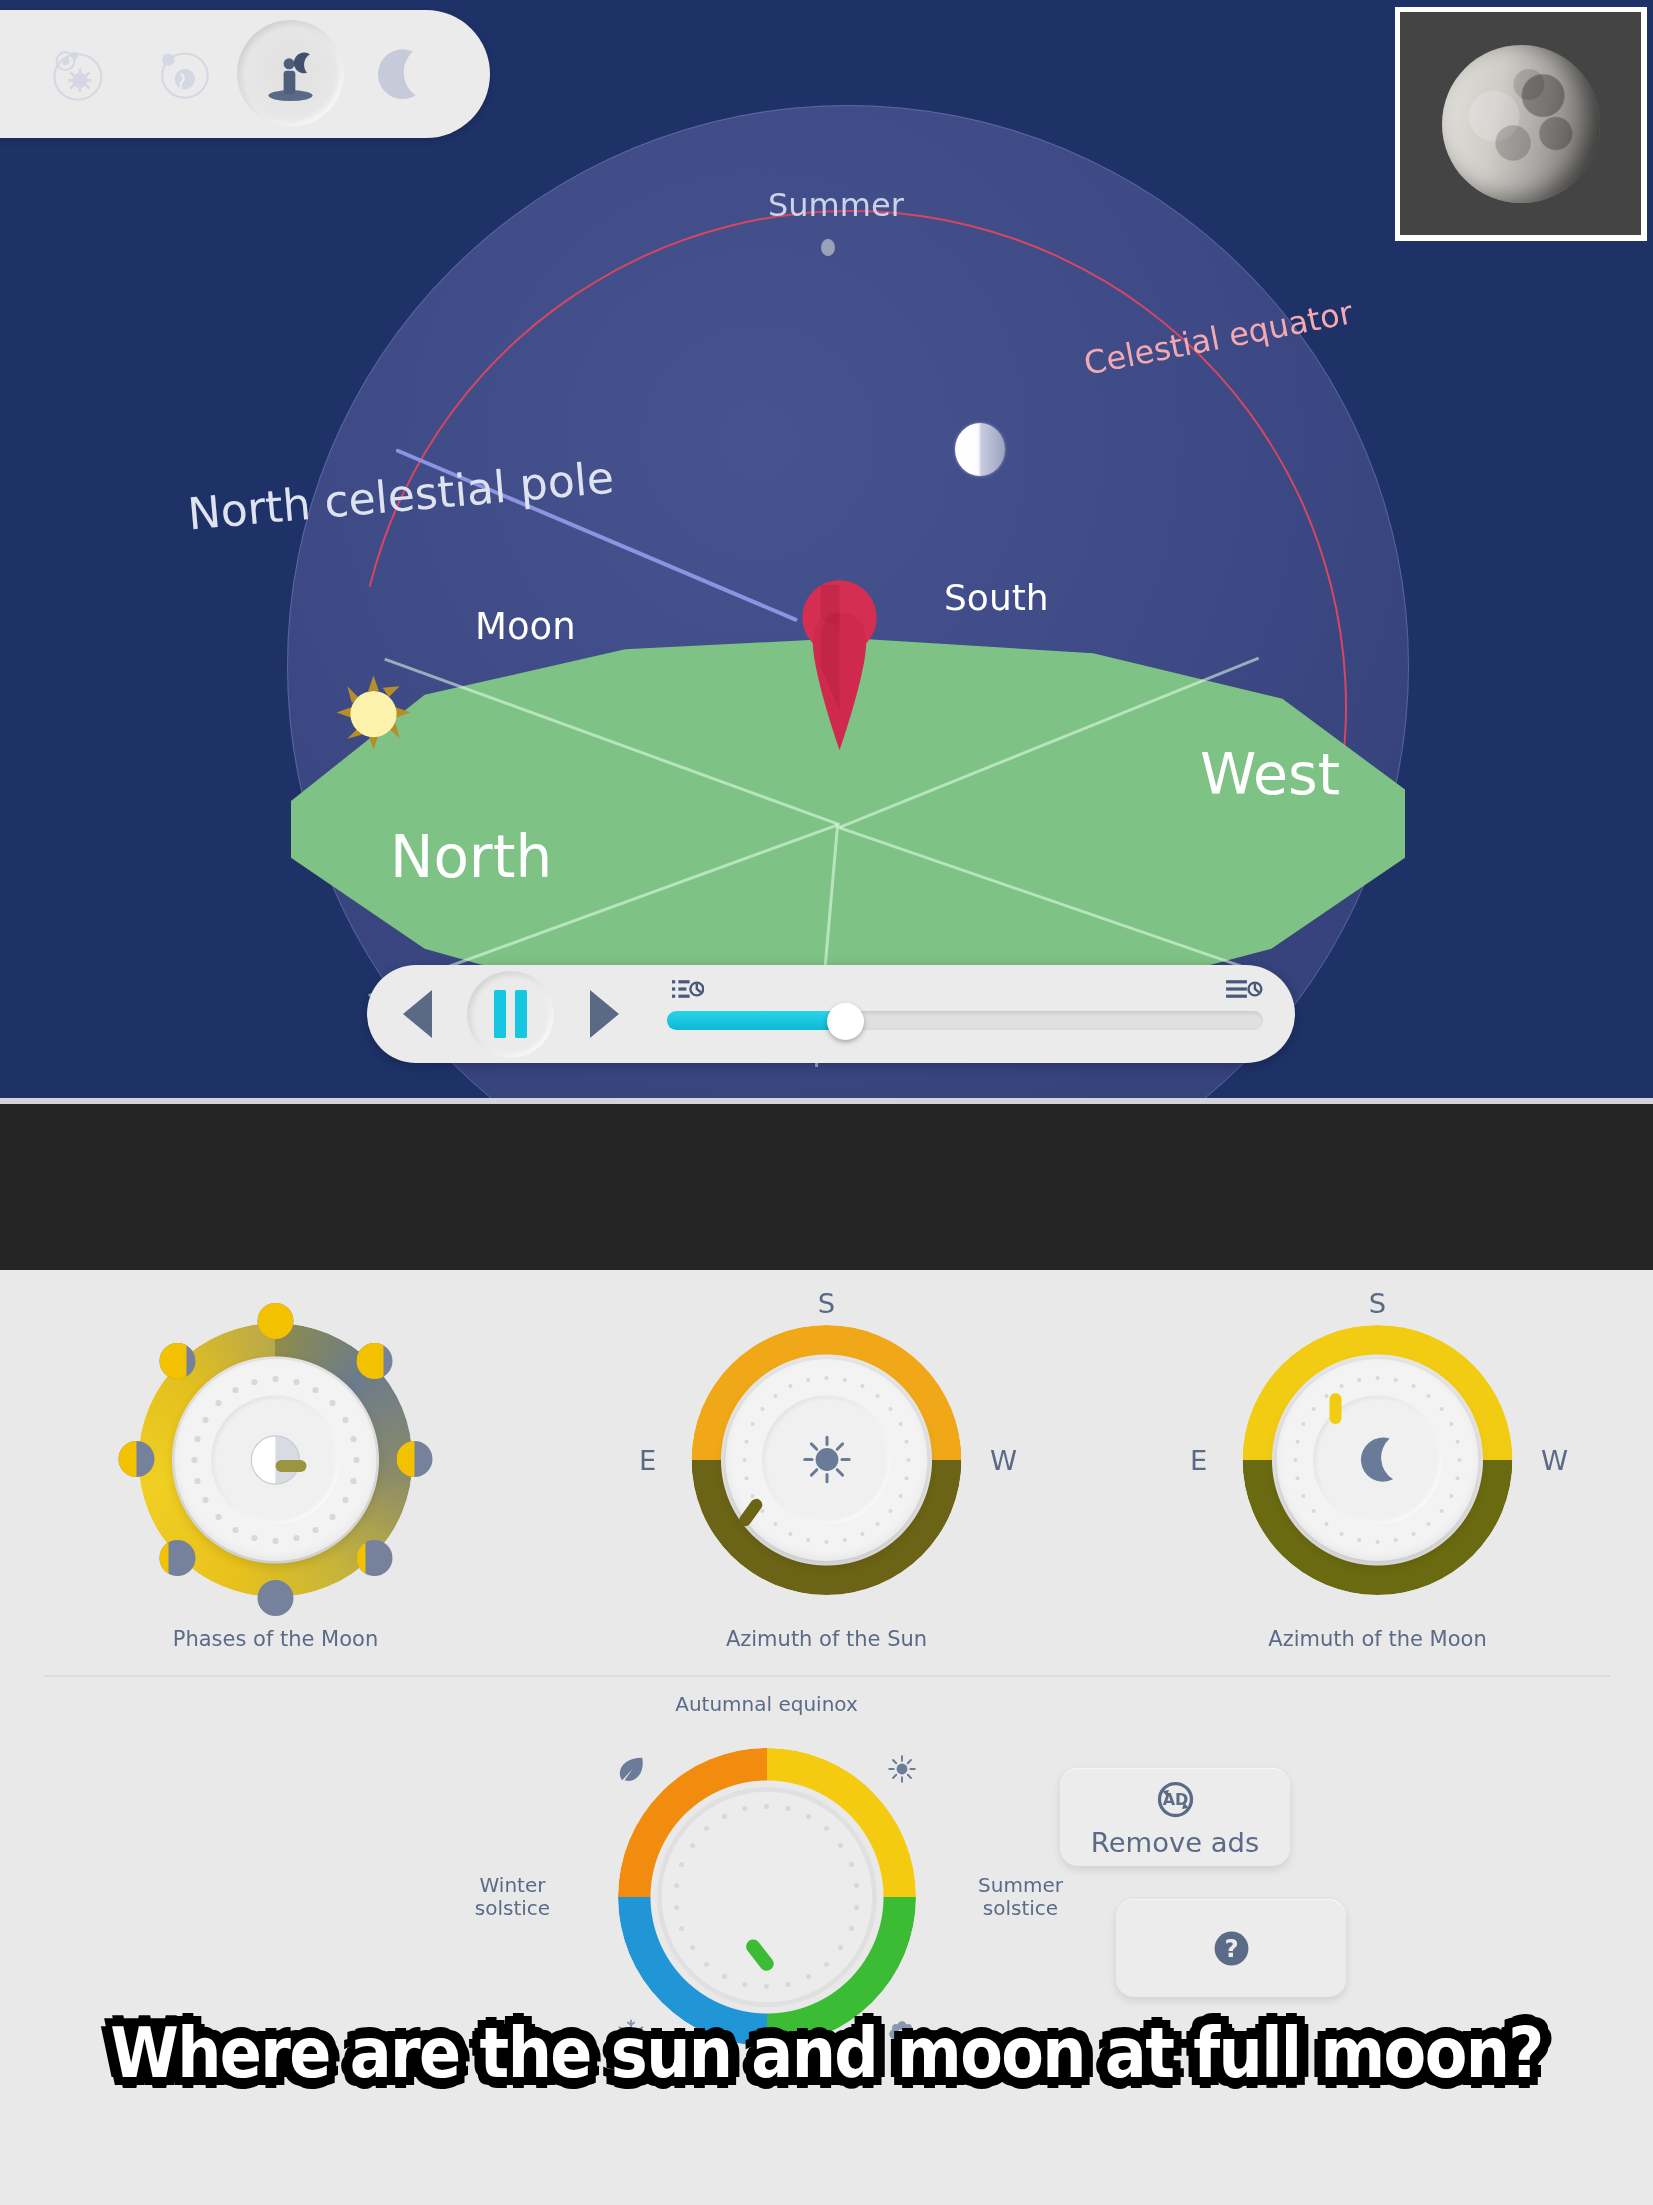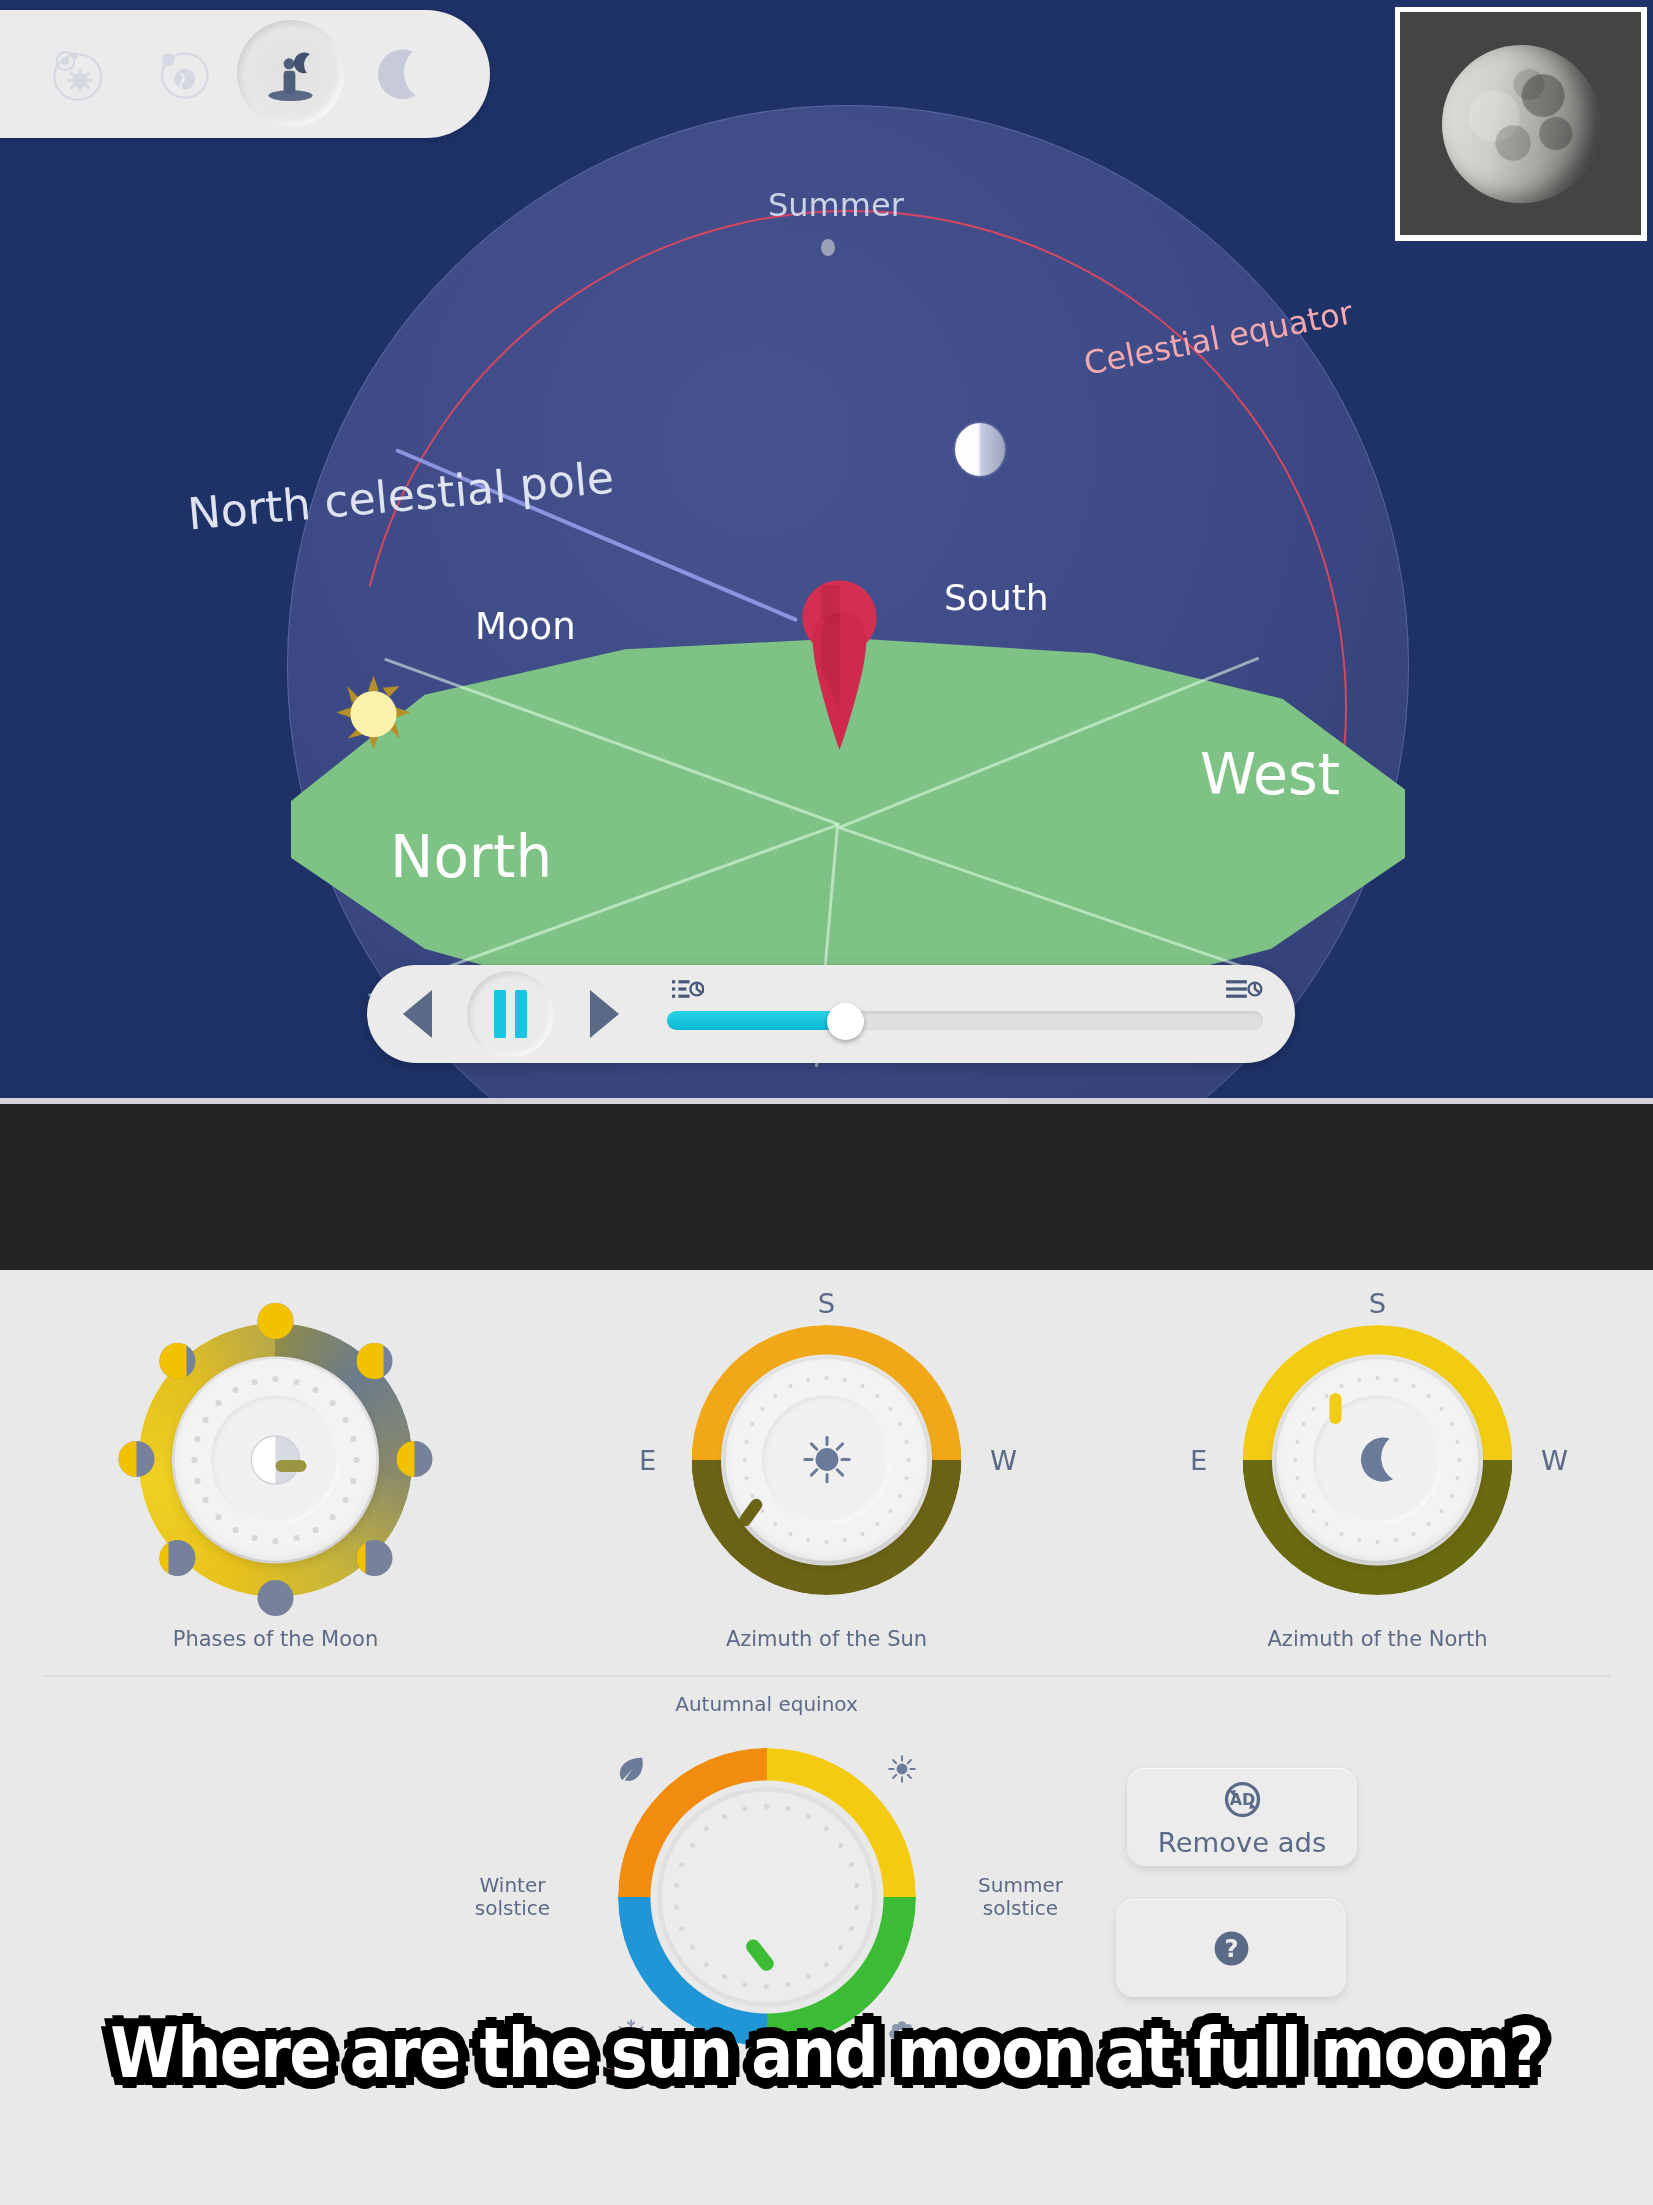--- a/index.html
+++ b/index.html
@@ -543,21 +543,21 @@
             <svg width="58" height="58" viewBox="0 0 100 100">
               <path d="M70 14 a38 38 0 1 0 6 70 a44 44 0 0 1 -6 -70 z" fill="#6a7b99"></path>
             </svg>
           </div>
           <div class="dial-pointer" style="background:#f2cc13;transform:rotate(-90deg);"></div>
         </div>
         <div class="dir-label" style="left:50%;top:-18px;transform:translateX(-50%);">S</div>
         <div class="dir-label" style="left:-34px;top:139px;">E</div>
         <div class="dir-label" style="right:-37px;top:139px;">W</div>
       </div>
-      <div class="dial-caption">Azimuth of the North</div>
+      <div class="dial-caption">Azimuth of the Moon</div>
     </div>
   </div>
 
   <div class="panel-divider" style="top:404px;left:44px;width:1566px;"></div>
 
   <div id="season-area">
     <div class="season-wrap">
       <div class="season-ring" style="border:16px solid transparent;background:
              conic-gradient(from 0deg,#f5cb12 0deg 90deg,#3cbb35 90deg 180deg,#2096d6 180deg 270deg,#f28c0e 270deg 360deg) border-box;
              -webkit-mask:radial-gradient(circle,transparent 0 116px,#000 117px);
@@ -640,21 +640,21 @@
               <circle cx="69" cy="69" r="12"></circle>
           <circle cx="31" cy="69" r="12"></circle>
               <circle cx="69" cy="31" r="12"></circle>
             </g>
           <circle cx="50" cy="50" r="13" fill="#e9e9e9"></circle>
           </svg>
       </div>
     </div>
   </div>
 
-  <div class="side-btn" id="remove-ads-btn" style="top:497px;left:1127px;">
+  <div class="side-btn" id="remove-ads-btn" style="top:497px;left:1060px;">
     <svg width="47" height="47" viewBox="0 0 100 100">
       <circle cx="50" cy="50" r="34" fill="none" stroke="#5b6b87" stroke-width="7"></circle>
       <text x="50" y="62" text-anchor="middle" font-size="34" font-weight="bold" fill="#5b6b87" font-family="DejaVu Sans, sans-serif">AD</text>
       <path d="M26 26 L74 74" stroke="#e9e9e9" stroke-width="9" opacity="0"></path>
       <path d="M22 32 L36 30 L32 44 Z" fill="#5b6b87"></path>
       <path d="M78 68 L64 70 L68 56 Z" fill="#5b6b87"></path>
     </svg>
     <div class="side-btn-label">Remove ads</div>
   </div>
 

